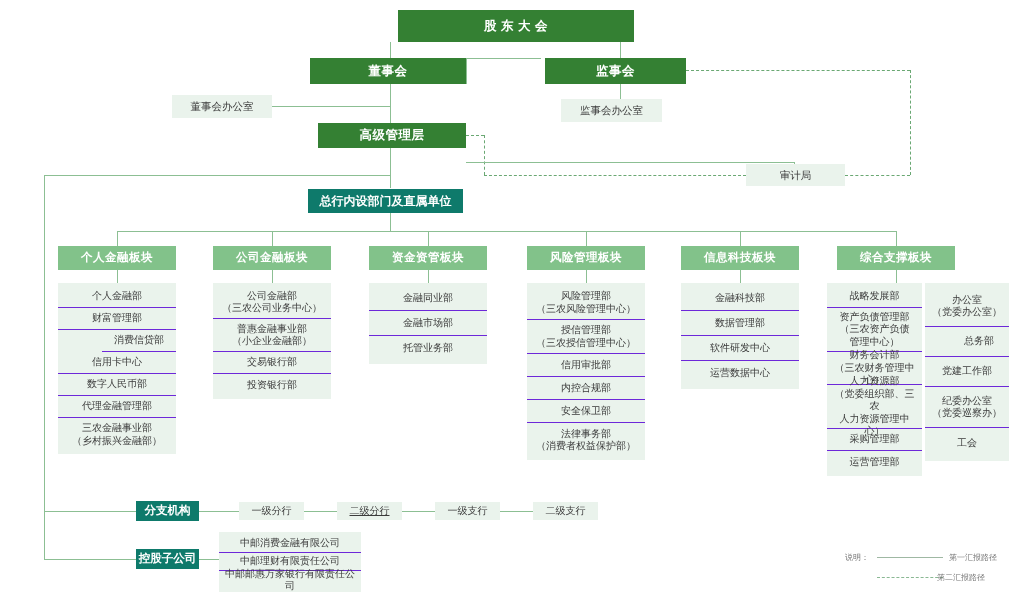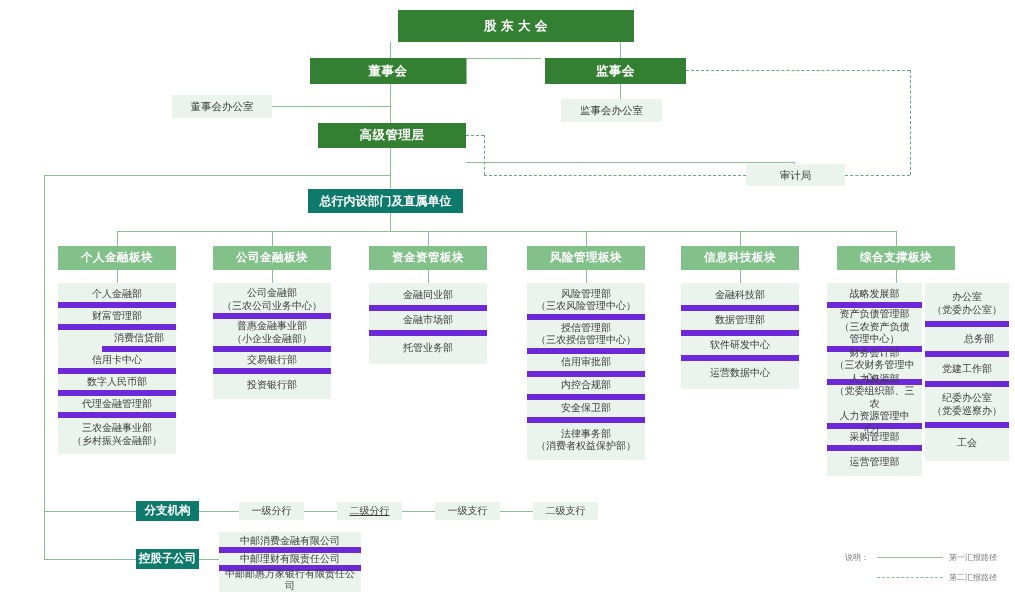--- a/index.html
+++ b/index.html
@@ -58,21 +58,21 @@
   }
   .stack .cell{
     box-sizing:border-box;
     display:flex;
     align-items:center;
     justify-content:center;
     text-align:center;
     color:#3b3b3b;
     font-size:10px;
     line-height:1.25;
-    border-bottom:6px solid #6d28d9;
+    border-bottom:1px solid #6d28d9;
     padding:2px 3px;
   }
   .stack .cell:last-child{border-bottom:none;}
   
   .ln{position:absolute;background:#8cbf93;}
   .h{height:1px;}
   .v{width:1px;}
   .dash-h{
     position:absolute;height:0;
     border-top:1px dashed #6aa873;
@@ -94,21 +94,21 @@
     font-size:8px;color:#777;
   }
   #legend .lg-line-solid{
     position:absolute;left:32px;top:9px;width:66px;height:1px;background:#9fb8a3;
   }
   #legend .lg-line-dash{
     position:absolute;left:32px;top:29px;width:66px;height:0;
     border-top:1px dashed #8ab893;
   }
   #legend .lg-t1{position:absolute;left:104px;top:4px;font-size:8px;color:#777;}
-  #legend .lg-t2{position:absolute;left:104px;top:24px;font-size:8px;color:#777;}
+  #legend .lg-t2{position:absolute;left:92px;top:24px;font-size:8px;color:#777;}
 </style>
 </head>
 <body>
 
 <div id="chart">
 
   <div class="ln v" style="left:390px;top:42px;height:16px;"></div>
   <div class="ln v" style="left:620px;top:42px;height:16px;"></div>
 
   <div class="ln v" style="left:390px;top:83px;height:40px;"></div>

